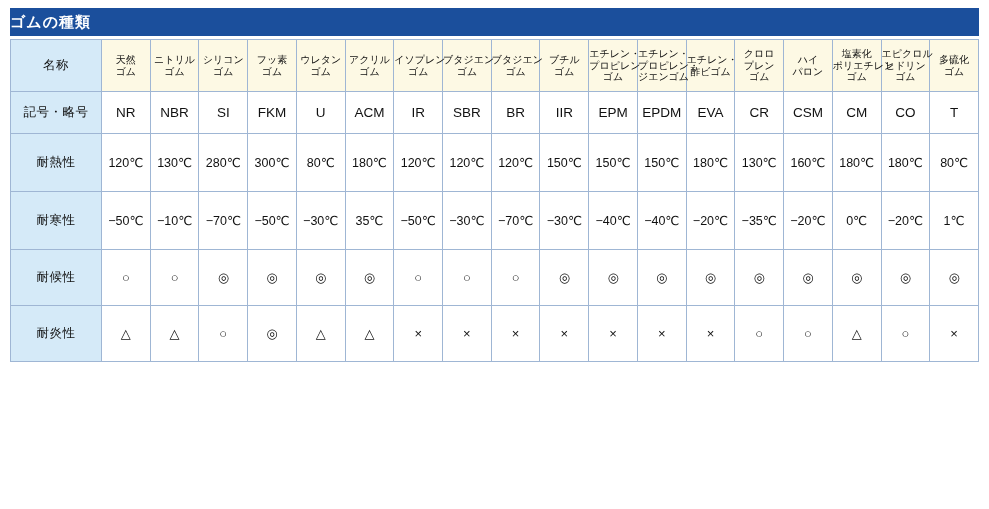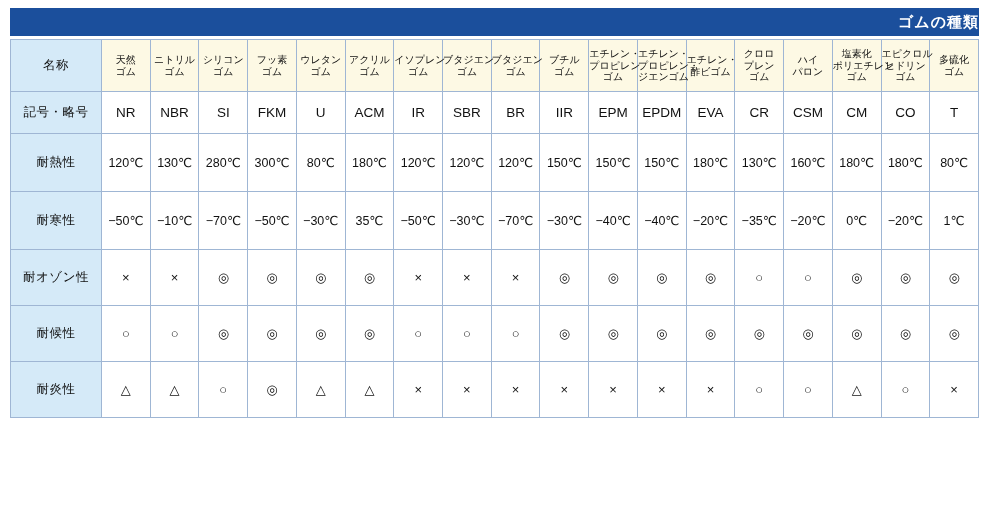--- a/index.html
+++ b/index.html
@@ -18,21 +18,21 @@
     background: #ffffff;
     box-sizing: border-box;
     padding: 8px 10px 8px 10px;
   }
   .title-bar {
     height: 28px;
     background: #1b4f9c;
     color: #ffffff;
     display: flex;
     align-items: center;
-    justify-content: flex-end;
+    justify-content: flex-start;
     font-size: 15px;
     font-weight: bold;
     letter-spacing: 1px;
   }
   table.rubber {
     border-collapse: collapse;
     table-layout: fixed;
     width: 969px;
     margin-top: 3px;
   }
@@ -248,41 +248,20 @@
         <td class="cell">−40℃</td>
         <td class="cell">−20℃</td>
         <td class="cell">−35℃</td>
         <td class="cell">−20℃</td>
         <td class="cell">0℃</td>
         <td class="cell">−20℃</td>
         <td class="cell">1℃</td>
       </tr>
 
 
-      <tr class="r-mark">
-        <td class="rowhead">耐オゾン性</td>
-        <td class="cell mark">×</td>
-        <td class="cell mark">×</td>
-        <td class="cell mark">◎</td>
-        <td class="cell mark">◎</td>
-        <td class="cell mark">◎</td>
-        <td class="cell mark">◎</td>
-        <td class="cell mark">×</td>
-        <td class="cell mark">×</td>
-        <td class="cell mark">×</td>
-        <td class="cell mark">◎</td>
-        <td class="cell mark">◎</td>
-        <td class="cell mark">◎</td>
-        <td class="cell mark">◎</td>
-        <td class="cell mark">○</td>
-        <td class="cell mark">○</td>
-        <td class="cell mark">◎</td>
-        <td class="cell mark">◎</td>
-        <td class="cell mark">◎</td>
-      </tr>
 
       <tr class="r-mark">
         <td class="rowhead">耐候性</td>
         <td class="cell mark">○</td>
         <td class="cell mark">○</td>
         <td class="cell mark">◎</td>
         <td class="cell mark">◎</td>
         <td class="cell mark">◎</td>
         <td class="cell mark">◎</td>
         <td class="cell mark">○</td>

